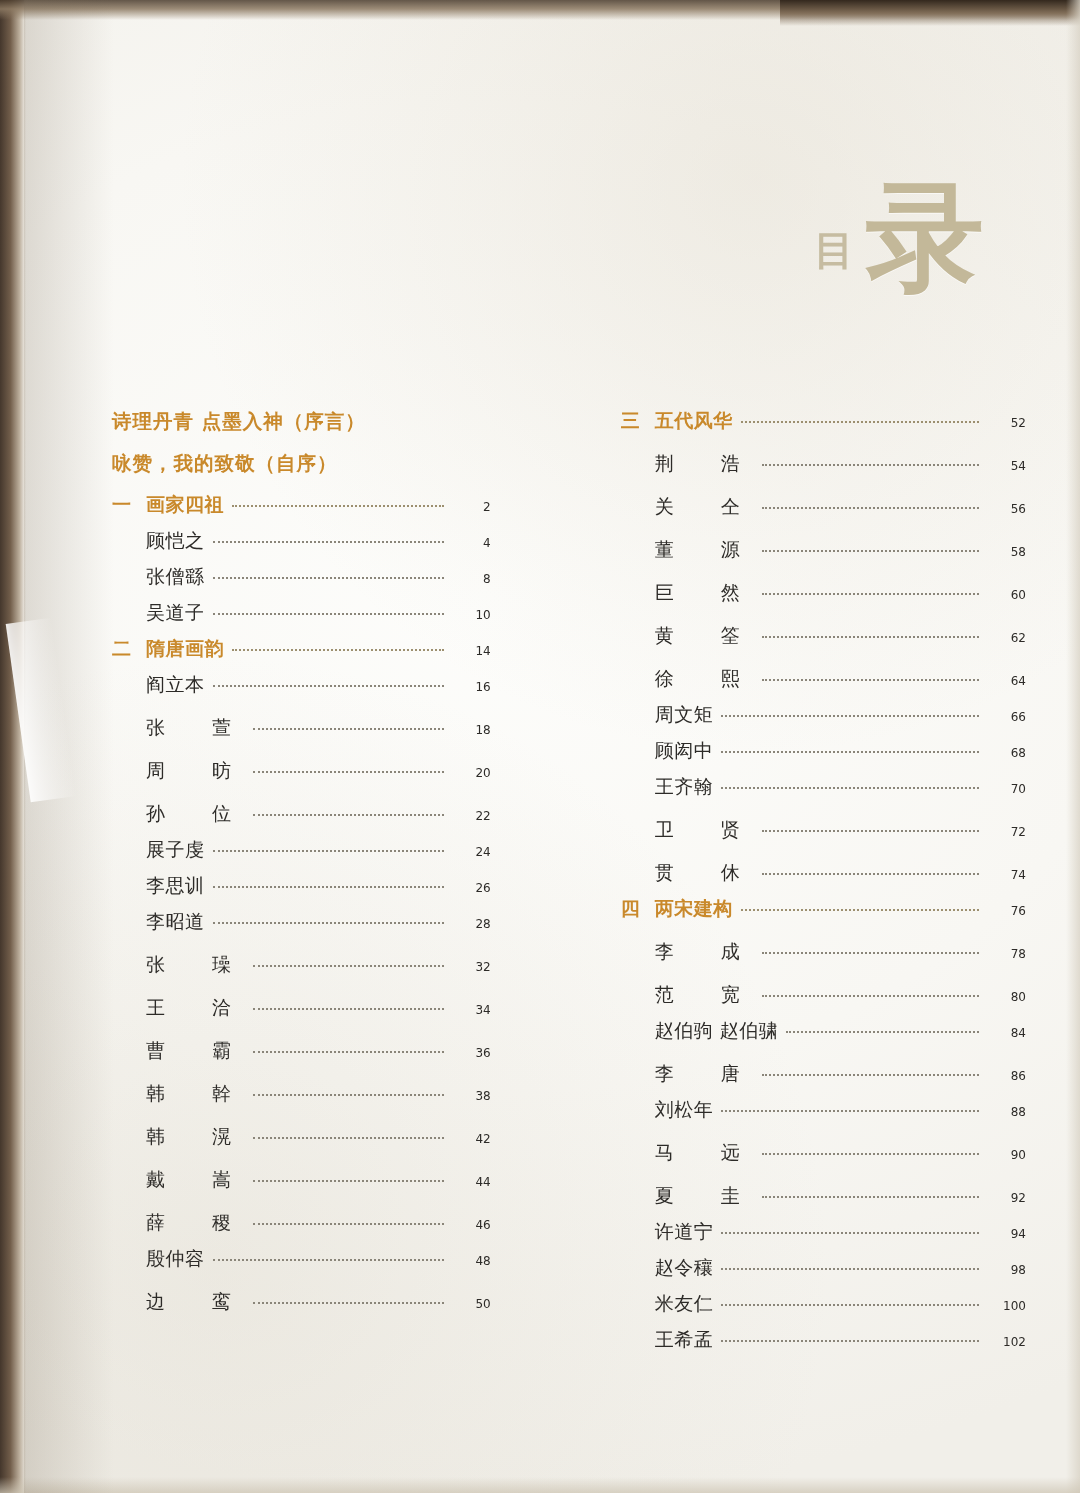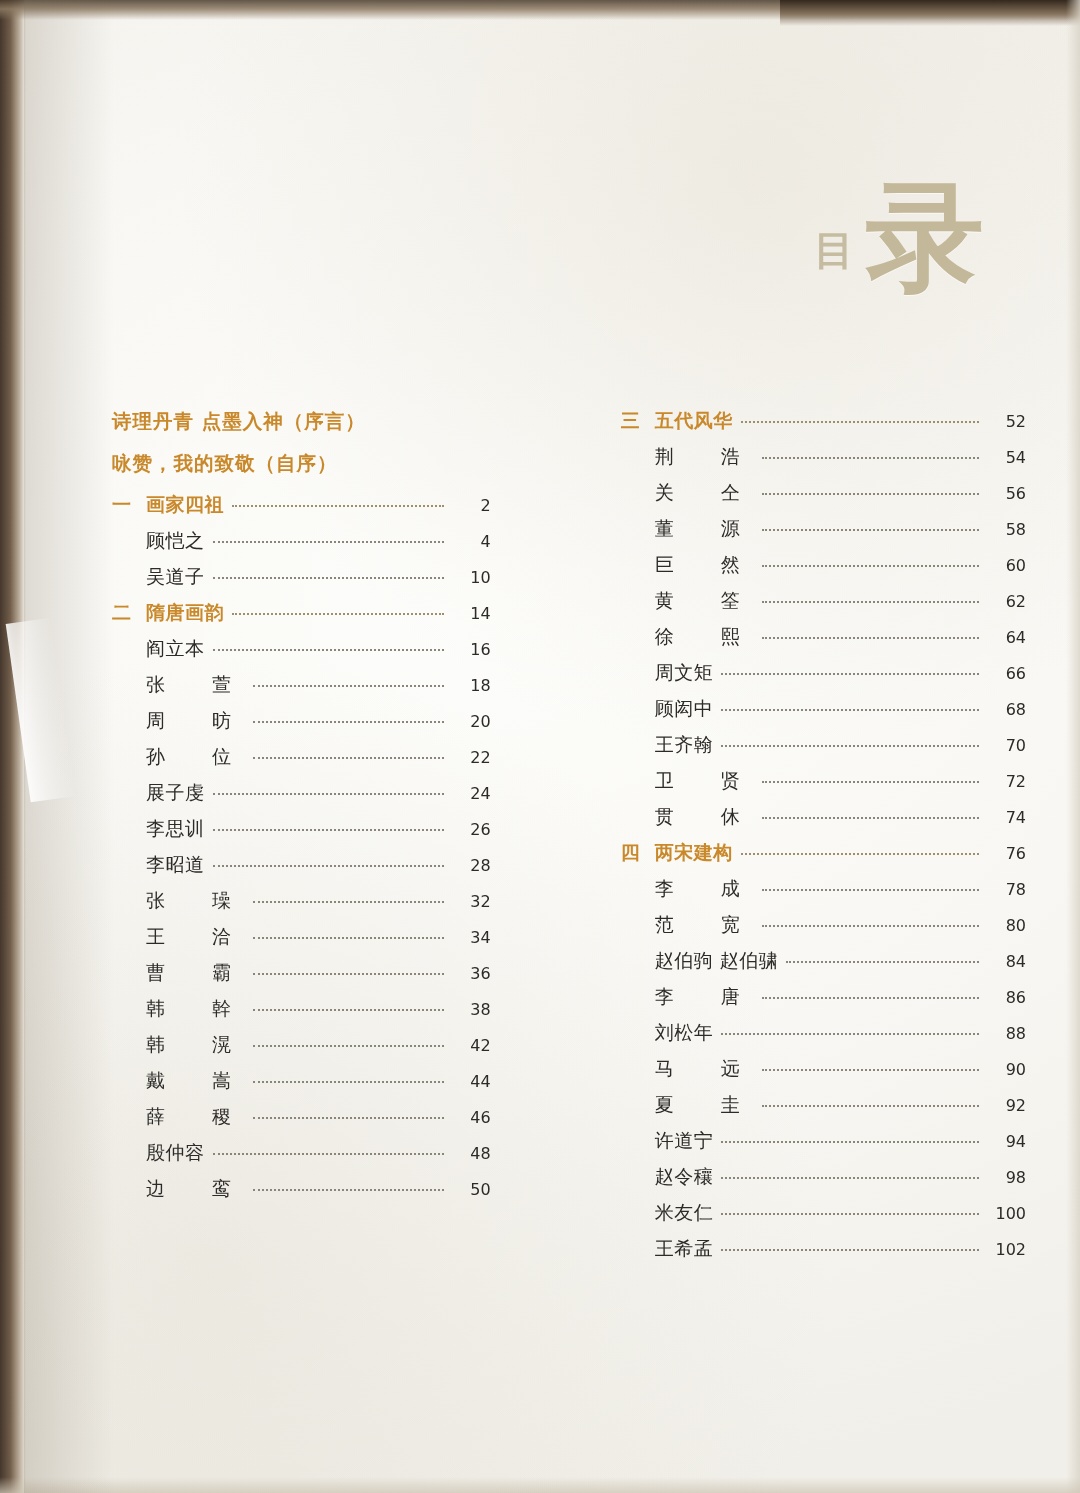--- a/index.html
+++ b/index.html
@@ -163,36 +163,37 @@
     letter-spacing: .5px;
   }
   .toc-row.section .toc-title {
     color: #c9892b;
     font-weight: 700;
   }
   
   .toc-title.spread {
     letter-spacing: 14px;
     padding-right: 0;
+    margin-top: 7px;
   }
   .toc-dots {
     flex: 1 1 auto;
     margin: 0 7px 0 8px;
     position: relative;
     top: -4px;
     border-bottom: 2px dotted #8a8579;
     min-width: 18px;
     height: 1px;
   }
   .toc-row.section .toc-dots {
     border-bottom-color: #9c8f6f;
   }
   .toc-page {
     font-family: "DejaVu Sans", "Liberation Sans", sans-serif;
-    font-size: 16px;
+    font-size: 12px;
     color: #2d2b28;
     text-align: right;
     width: 40px;
     flex: 0 0 40px;
   }
   .toc-row.section .toc-page {
     color: #2d2b28;
     font-weight: 400;
   }
 </style>
@@ -225,20 +226,26 @@
           <span class="toc-page">2</span>
         </div>
         <div class="toc-row">
           <span class="toc-indent"></span>
           <span class="toc-title">顾恺之</span>
           <span class="toc-dots"></span>
           <span class="toc-page">4</span>
         </div>
         <div class="toc-row">
           <span class="toc-indent"></span>
+          <span class="toc-title">张僧繇</span>
+          <span class="toc-dots"></span>
+          <span class="toc-page">8</span>
+        </div>
+        <div class="toc-row">
+          <span class="toc-indent"></span>
           <span class="toc-title">吴道子</span>
           <span class="toc-dots"></span>
           <span class="toc-page">10</span>
         </div>
         <div class="toc-row section">
           <span class="toc-num">二</span>
           <span class="toc-title">隋唐画韵</span>
           <span class="toc-dots"></span>
           <span class="toc-page">14</span>
         </div>

